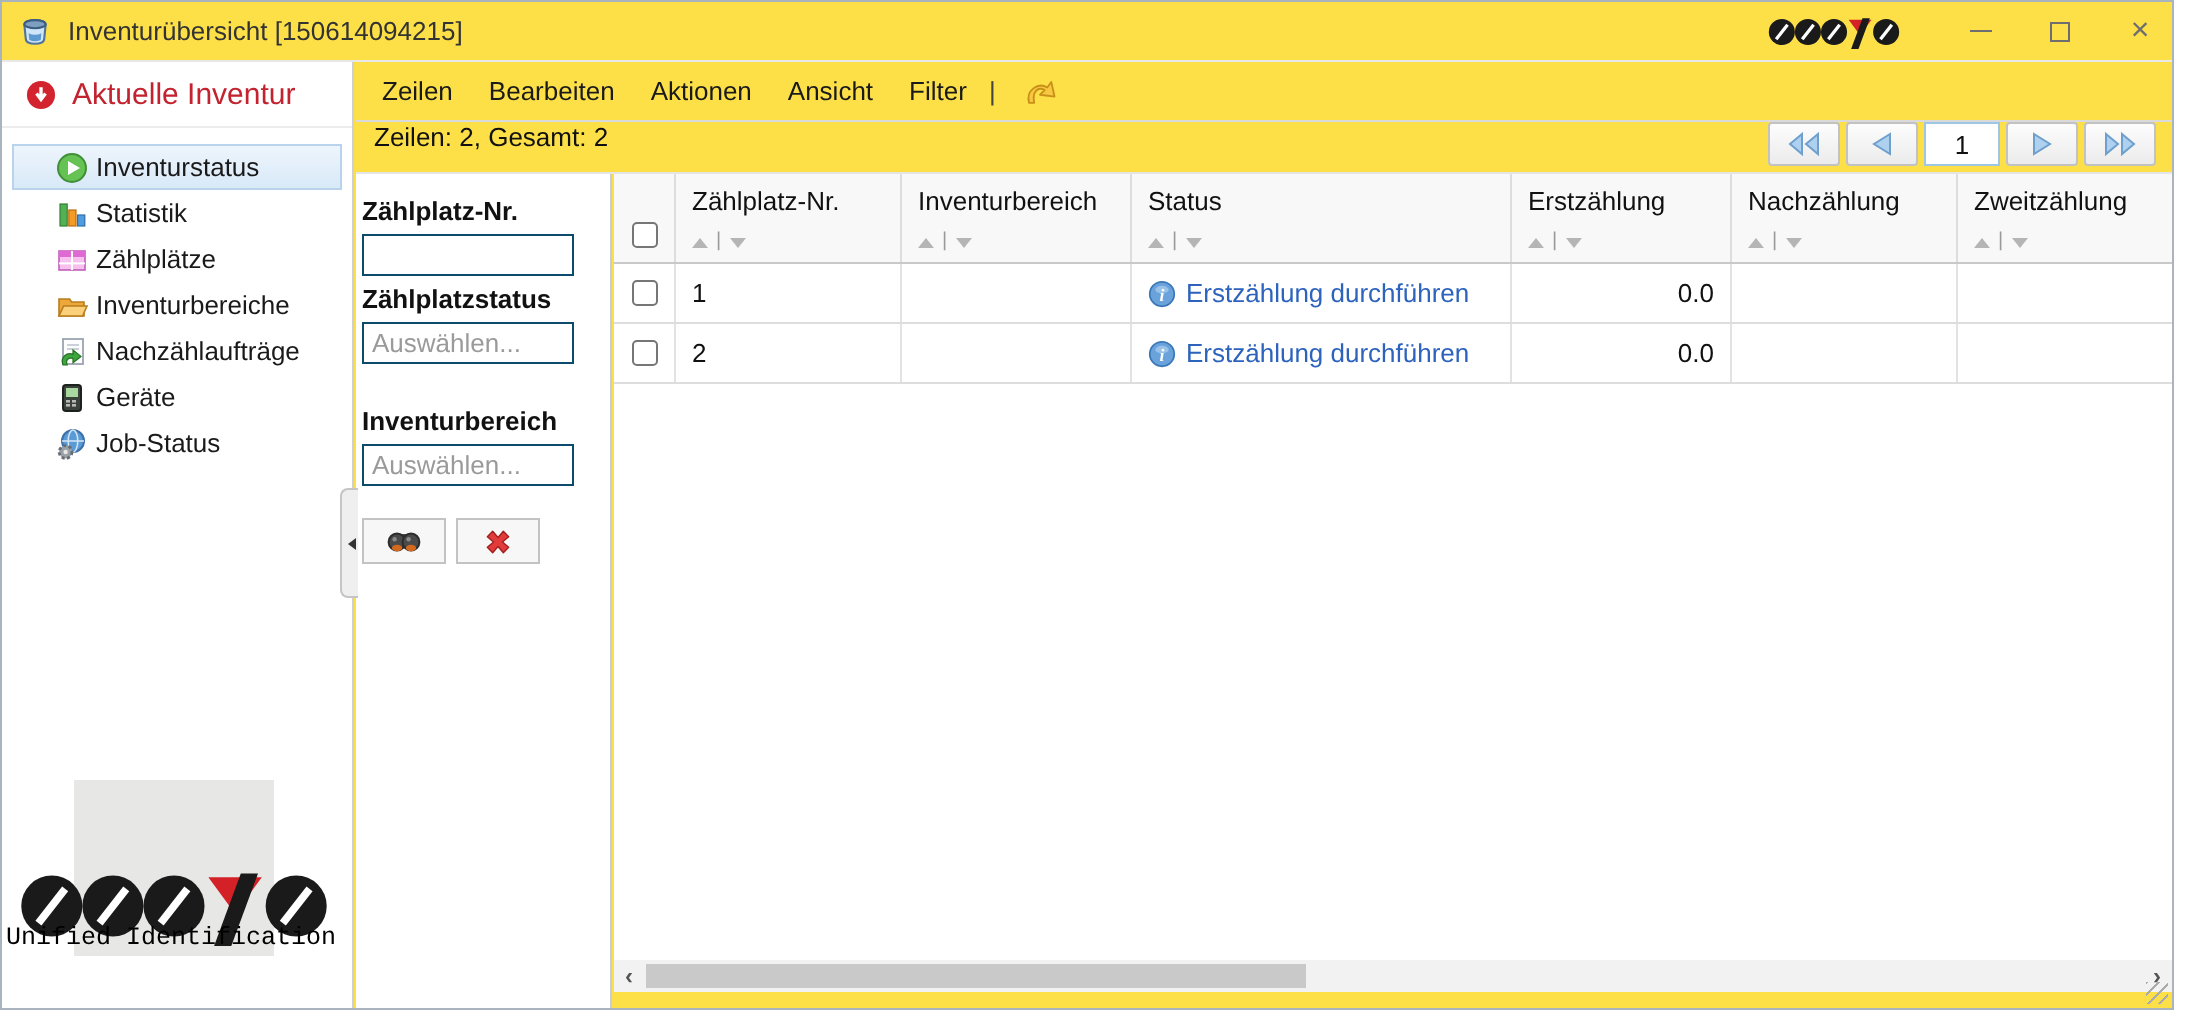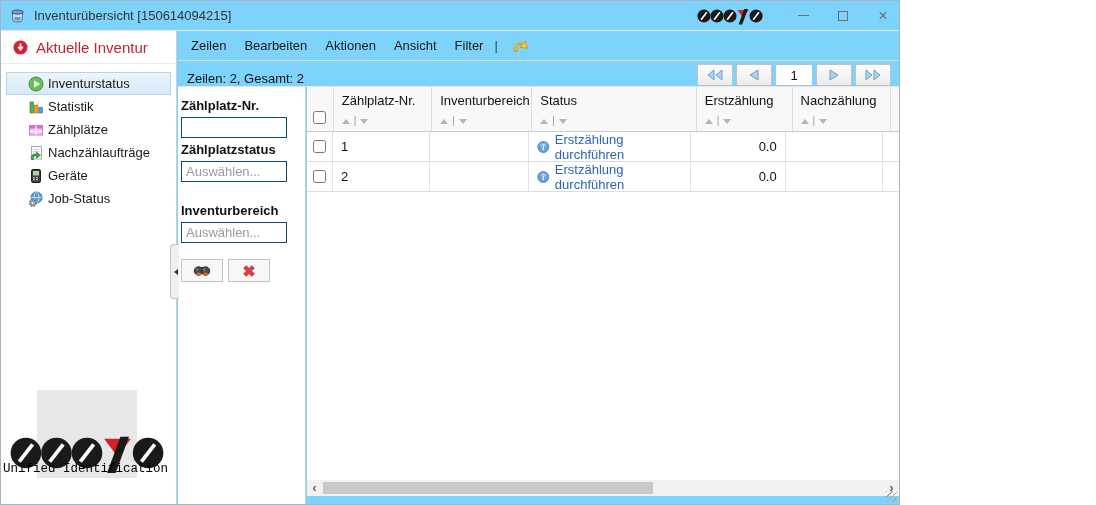--- a/index.html
+++ b/index.html
@@ -1,19 +1,19 @@
 <!DOCTYPE html>
 <html><head>
 <meta charset="utf-8">
 <style>
   * { margin:0; padding:0; box-sizing:border-box; }
   html,body { width:1096px; height:505px; background:#fff;
     font-family:"Liberation Sans","DejaVu Sans",sans-serif; }
-  .window { position:relative; width:900px; height:505px; border:1px solid #a9b4be;
-    background:#7dd3fc; overflow:hidden; }
+  .window { position:relative; width:1087px; height:505px; border:1px solid #a9b4be;
+    background:#fde047; overflow:hidden; }
 
   
   .titlebar { position:absolute; top:0; left:0; right:0; height:30px;
     border-bottom:1px solid #e8e8e8; display:flex; align-items:center; gap:8px; padding:0 0 0 8px; }
   .title { font-size:13px; color:#333; }
   .tb-spacer { flex:1; }
   .brand-small { width:66px; height:18px; margin-right:16px; }
   .wc { width:32px; height:29px; display:flex; align-items:center; justify-content:center;
     color:#6e6e6e; font-size:14px; }
   .wc-min span{ display:block; width:11px; height:1px; background:#6e6e6e; }
@@ -40,21 +40,21 @@
     font-family:Liberation Mono, monospace; font-size:12.5px; color:#000; }
 
   
   .content { position:absolute; left:177px; top:30px; right:0; bottom:0; }
   .menubar { height:30px; border-bottom:1px solid #dadada; display:flex; align-items:center;
     padding-left:4px; font-size:13px; color:#1a1a1a; }
   .menu-item { padding:4px 9px; }
   .menu-sep { color:#444; margin:0 4px 0 2px; }
   .refresh-btn { margin-left:8px; display:flex; align-items:center; }
 
-  .statusrow { height:26px; border-bottom:1px solid #e5e5e5; display:flex; align-items:flex-end;
+  .statusrow { height:26px; border-bottom:1px solid #e5e5e5; display:flex; align-items:flex-start;
     padding-left:9px; font-size:13px; color:#111; }
   .pager { margin-left:auto; display:flex; gap:3px; padding-right:8px; align-items:center; }
   .pbtn { width:36px; height:22px; border:1px solid #c2c2c2; border-radius:2px;
     background:linear-gradient(#fdfdfd,#ebebeb); display:flex; align-items:center; justify-content:center; }
   .page-input { width:38px; height:22px; border:1px solid #9fc6e2; text-align:center;
     font-size:13px; color:#111; }
 
   
   .filter { position:absolute; left:0; top:56px; width:128px; bottom:0;
     border-right:1px solid #ccc; padding:9px 0 0 3px; background:#fff; }
@@ -165,20 +165,27 @@
         <svg width="16" height="16" viewBox="0 0 16 16">
           <rect x="1.5" y="3.5" width="13" height="9.5" fill="#f7c0ef" stroke="#c060b8" stroke-width="0.8"></rect>
           <rect x="1.5" y="3.5" width="13" height="3" fill="#e06ad4"></rect>
           <line x1="8" y1="3.5" x2="8" y2="13" stroke="#fff" stroke-width="1"></line>
           <line x1="1.5" y1="9.7" x2="14.5" y2="9.7" stroke="#fff" stroke-width="1"></line>
         </svg>
         <span>Zählplätze</span>
       </div>
       <div class="nav-item">
         <svg width="16" height="16" viewBox="0 0 16 16">
+          <path d="M1.5 4.5 L1.5 13 L14 13 L14 6 L7.8 6 L6.8 4.5 Z" fill="#eda73b" stroke="#b87d1e" stroke-width="0.8"></path>
+          <path d="M1.5 13 L3.8 8 L15.5 8 L13.3 13 Z" fill="#fad07a" stroke="#b87d1e" stroke-width="0.8"></path>
+        </svg>
+        <span>Inventurbereiche</span>
+      </div>
+      <div class="nav-item">
+        <svg width="16" height="16" viewBox="0 0 16 16">
           <rect x="3.5" y="1.5" width="10" height="12.5" fill="#fdfdfd" stroke="#9aa4b0" stroke-width="0.9"></rect>
           <line x1="5.5" y1="4.5" x2="11.5" y2="4.5" stroke="#c4ccd4" stroke-width="0.9"></line>
           <line x1="5.5" y1="6.5" x2="11.5" y2="6.5" stroke="#c4ccd4" stroke-width="0.9"></line>
           <path d="M3.5 14.5 C2 10.5 5.5 8 8.5 9.2 L8.5 7 L12.5 10.2 L8.5 13.4 L8.5 11.2 C6.3 10.6 4.6 11.8 5.6 14.5 Z" fill="#3da53d" stroke="#257025" stroke-width="0.6"></path>
         </svg>
         <span>Nachzählaufträge</span>
       </div>
       <div class="nav-item">
         <svg width="16" height="16" viewBox="0 0 16 16">
           <rect x="3.5" y="1.5" width="9" height="13" rx="1.5" fill="#3a403a" stroke="#1d211d"></rect>

